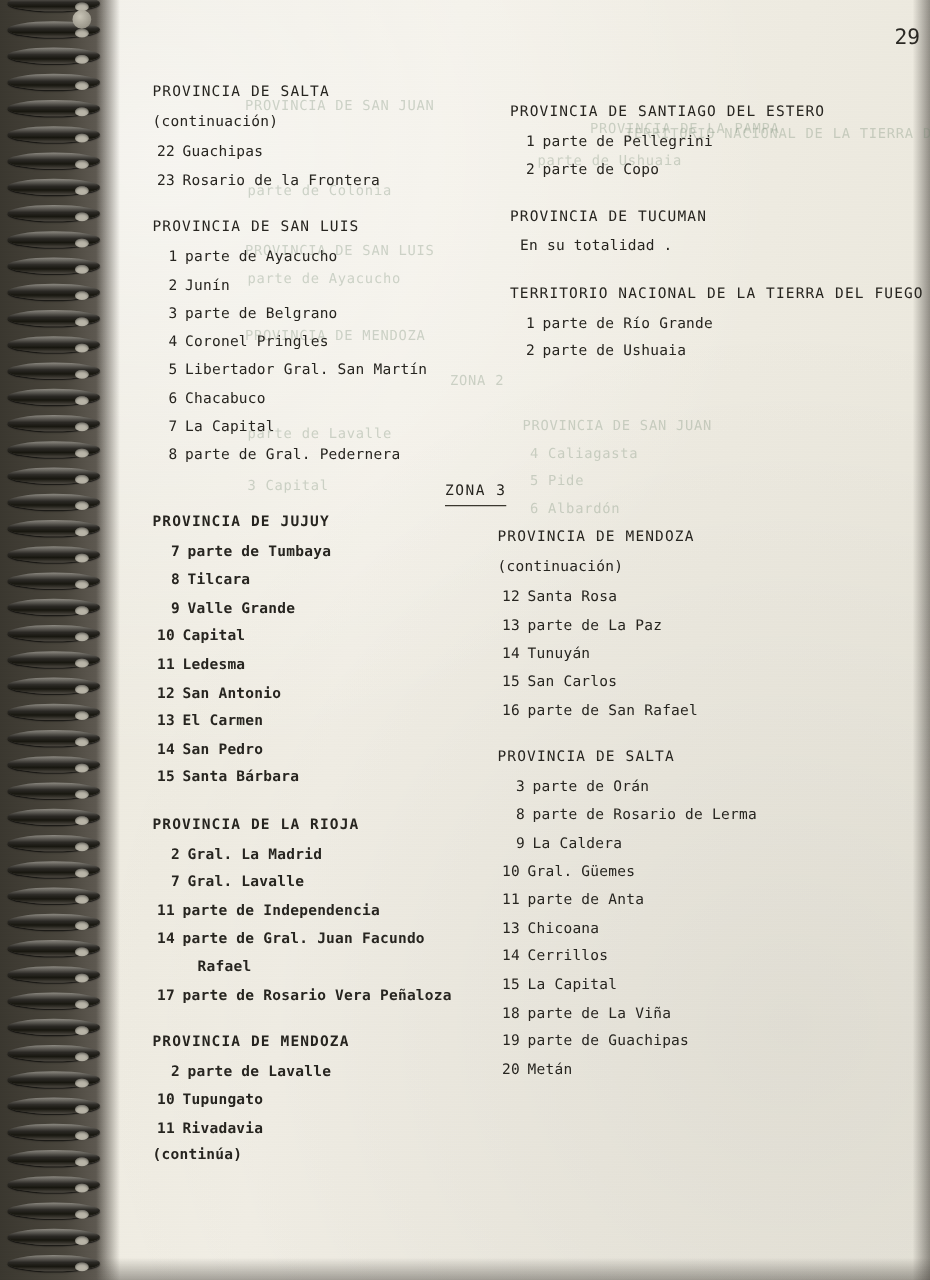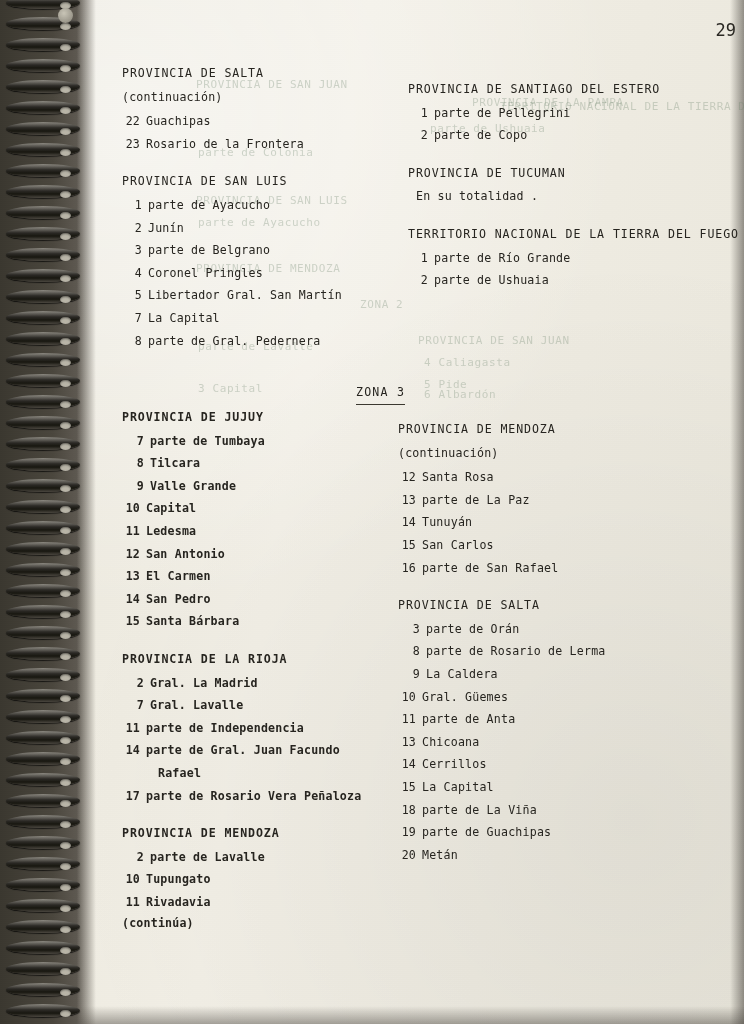--- a/index.html
+++ b/index.html
@@ -185,39 +185,40 @@
     <div class="ghost fwd" style="left:198px;top:142px">parte de Colonia</div>
     <div class="ghost fwd" style="left:196px;top:190px">PROVINCIA DE SAN LUIS</div>
     <div class="ghost fwd" style="left:198px;top:212px">parte de Ayacucho</div>
     <div class="ghost fwd" style="left:360px;top:294px">ZONA 2</div>
     <div class="ghost fwd" style="left:418px;top:330px">PROVINCIA DE SAN JUAN</div>
     <div class="ghost fwd" style="left:424px;top:352px">4 Caliagasta</div>
     <div class="ghost fwd" style="left:196px;top:258px">PROVINCIA DE MENDOZA</div>
     <div class="ghost fwd" style="left:198px;top:336px">parte de Lavalle</div>
     <div class="ghost fwd" style="left:424px;top:374px">5 Pide</div>
     <div class="ghost fwd" style="left:198px;top:378px">3 Capital</div>
-    <div class="ghost fwd" style="left:424px;top:384px">6 Albardón</div>
+    <div class="ghost fwd" style="left:424px;top:396px">6 Albardón</div>
   </div>
 
   <div class="page-number">29</div>
 
   <div class="sheet-text">
 
     <div class="col-left">
       <div class="heading">PROVINCIA DE SALTA</div>
       <div class="subhead">(continuación)</div>
       <div class="item wide"><span class="num">22</span><span>Guachipas</span></div>
       <div class="item wide"><span class="num">23</span><span>Rosario de la Frontera</span></div>
 
       <div class="heading">PROVINCIA DE SAN LUIS</div>
       <div class="item"><span class="num" style="width:8px">1</span><span>parte de Ayacucho</span></div>
       <div class="item"><span class="num" style="width:8px">2</span><span>Junín</span></div>
       <div class="item"><span class="num" style="width:8px">3</span><span>parte de Belgrano</span></div>
       <div class="item"><span class="num" style="width:8px">4</span><span>Coronel Pringles</span></div>
       <div class="item"><span class="num" style="width:8px">5</span><span>Libertador Gral. San Martín</span></div>
+      <div class="item"><span class="num" style="width:8px">6</span><span>Chacabuco</span></div>
       <div class="item"><span class="num" style="width:8px">7</span><span>La Capital</span></div>
       <div class="item"><span class="num" style="width:8px">8</span><span>parte de Gral. Pedernera</span></div>
     </div>
 
     <div class="col-right">
       <div class="heading">PROVINCIA DE SANTIAGO DEL ESTERO</div>
       <div class="item"><span class="num" style="width:8px">1</span><span>parte de Pellegrini</span></div>
       <div class="item"><span class="num" style="width:8px">2</span><span>parte de Copo</span></div>
 
       <div class="heading">PROVINCIA DE TUCUMAN</div>

